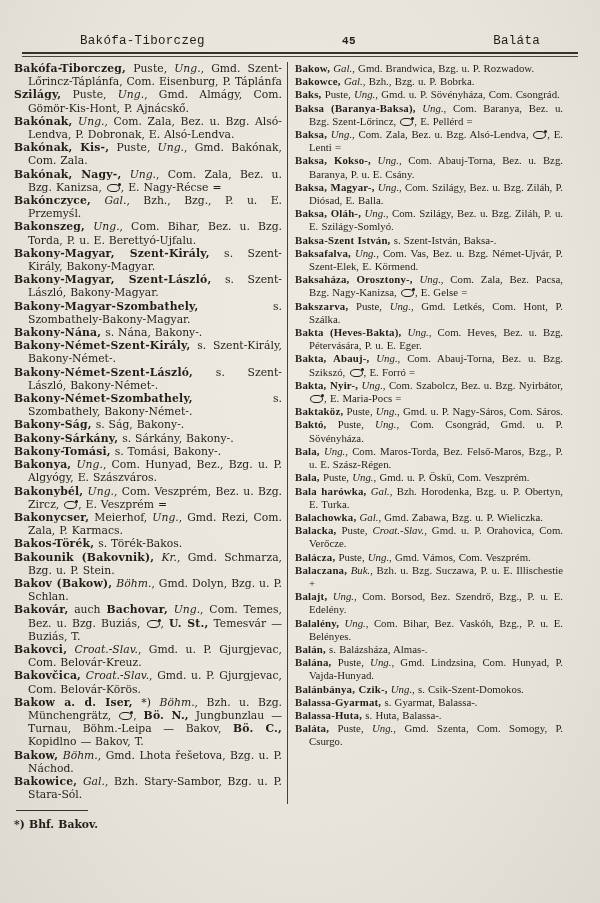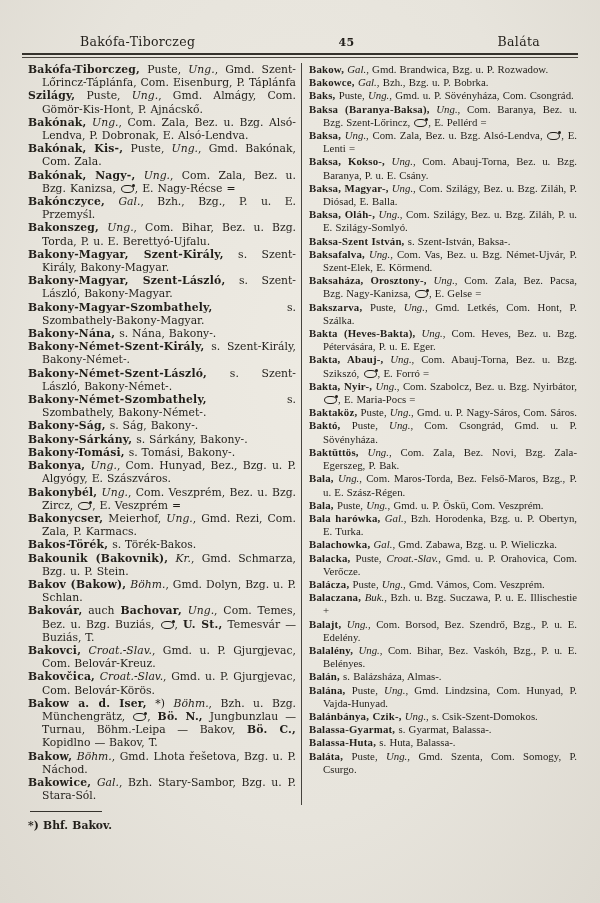--- a/index.html
+++ b/index.html
@@ -5,28 +5,28 @@
   html,body{margin:0;padding:0;background:#777;}
   .page{
     position:relative;width:600px;height:903px;overflow:hidden;
     background:#e9e6de;
     background-image:radial-gradient(ellipse at 50% 40%, #edeae2 0%, #e7e4dc 60%, #ddd9d0 100%);
     font-family:"DejaVu Serif","Liberation Serif",serif;
     color:#211e19;
   }
   .header{
     display:flex;justify-content:space-between;align-items:baseline;
-    padding:34px 60px 4px 80px;font-size:12.5px;letter-spacing:.3px;
+    padding:34px 60px 4px 80px;font-size:12.5px;letter-spacing:.3px;font-family:Liberation Mono, monospace;
   }
   .header .pageno{font-weight:bold;font-size:11px;}
   .rule{
     margin:0 22px;height:2px;
     border-top:2px solid #35322c;border-bottom:1px solid #4a463f;
   }
-  .cols{display:flex;padding:5px 20px 0 28px;}
+  .cols{display:flex;padding:5px 20px 0 14px;}
   .col{width:268px;}
   .col.left{padding-right:5px;}
   .col.right{padding-left:7px;font-family:Liberation Serif, serif;}
   .divider{width:1px;background:#45423c;align-self:stretch;margin-bottom:28px;}
   p.entry{
     margin:0;font-size:10.8px;line-height:13.2px;
     text-align:justify;padding-left:14px;text-indent:-14px;
     word-spacing:.5px;
   }
   .b{font-weight:bold;letter-spacing:.2px;}
@@ -99,21 +99,20 @@
         <p class="entry"><span class="b">Baksa, Oláh-,</span><span> </span><span class="i">Ung.</span><span>, Com. Szilágy, Bez. u. Bzg. Ziláh, P. u. E. Szilágy-Somlyó.</span></p>
         <p class="entry"><span class="b">Baksa-Szent István,</span><span> s. Szent-István, Baksa-.</span></p>
         <p class="entry"><span class="b">Baksafalva,</span><span> </span><span class="i">Ung.</span><span>, Com. Vas, Bez. u. Bzg. Német-Ujvár, P. Szent-Elek, E. Körmend.</span></p>
         <p class="entry"><span class="b">Baksaháza, Orosztony-,</span><span> </span><span class="i">Ung.</span><span>, Com. Zala, Bez. Pacsa, Bzg. Nagy-Kanizsa, </span><span class="horn"></span><span>, E. Gelse =</span></p>
         <p class="entry"><span class="b">Bakszarva,</span><span> Puste, </span><span class="i">Ung.</span><span>, Gmd. Letkés, Com. Hont, P. Szálka.</span></p>
         <p class="entry"><span class="b">Bakta (Heves-Bakta),</span><span> </span><span class="i">Ung.</span><span>, Com. Heves, Bez. u. Bzg. Pétervására, P. u. E. Eger.</span></p>
         <p class="entry"><span class="b">Bakta, Abauj-,</span><span> </span><span class="i">Ung.</span><span>, Com. Abauj-Torna, Bez. u. Bzg. Szikszó, </span><span class="horn"></span><span>, E. Forró =</span></p>
         <p class="entry"><span class="b">Bakta, Nyir-,</span><span> </span><span class="i">Ung.</span><span>, Com. Szabolcz, Bez. u. Bzg. Nyirbátor, </span><span class="horn"></span><span>, E. Maria-Pocs =</span></p>
         <p class="entry"><span class="b">Baktaköz,</span><span> Puste, </span><span class="i">Ung.</span><span>, Gmd. u. P. Nagy-Sáros, Com. Sáros.</span></p>
         <p class="entry"><span class="b">Baktó,</span><span> Puste, </span><span class="i">Ung.</span><span>, Com. Csongrád, Gmd. u. P. Sövényháza.</span></p>
-        <p class="entry"><span class="b">Baktüttös,</span><span> </span><span class="i">Ung.</span><span>, Com. Zala, Bez. Novi, Bzg. Zala-Egerszeg, P. Bak.</span></p>
         <p class="entry"><span class="b">Bala,</span><span> </span><span class="i">Ung.</span><span>, Com. Maros-Torda, Bez. Felső-Maros, Bzg., P. u. E. Szász-Régen.</span></p>
         <p class="entry"><span class="b">Bala,</span><span> Puste, </span><span class="i">Ung.</span><span>, Gmd. u. P. Öskü, Com. Veszprém.</span></p>
         <p class="entry"><span class="b">Bala harówka,</span><span> </span><span class="i">Gal.</span><span>, Bzh. Horodenka, Bzg. u. P. Obertyn, E. Turka.</span></p>
         <p class="entry"><span class="b">Balachowka,</span><span> </span><span class="i">Gal.</span><span>, Gmd. Zabawa, Bzg. u. P. Wieliczka.</span></p>
         <p class="entry"><span class="b">Balacka,</span><span> Puste, </span><span class="i">Croat.-Slav.</span><span>, Gmd. u. P. Orahovica, Com. Verőcze.</span></p>
         <p class="entry"><span class="b">Balácza,</span><span> Puste, </span><span class="i">Ung.</span><span>, Gmd. Vámos, Com. Veszprém.</span></p>
         <p class="entry"><span class="b">Balaczana,</span><span> </span><span class="i">Buk.</span><span>, Bzh. u. Bzg. Suczawa, P. u. E. Illischestie +</span></p>
         <p class="entry"><span class="b">Balajt,</span><span> </span><span class="i">Ung.</span><span>, Com. Borsod, Bez. Szendrő, Bzg., P. u. E. Edelény.</span></p>
         <p class="entry"><span class="b">Balalény,</span><span> </span><span class="i">Ung.</span><span>, Com. Bihar, Bez. Vaskóh, Bzg., P. u. E. Belényes.</span></p>
         <p class="entry"><span class="b">Balán,</span><span> s. Balázsháza, Almas-.</span></p>

